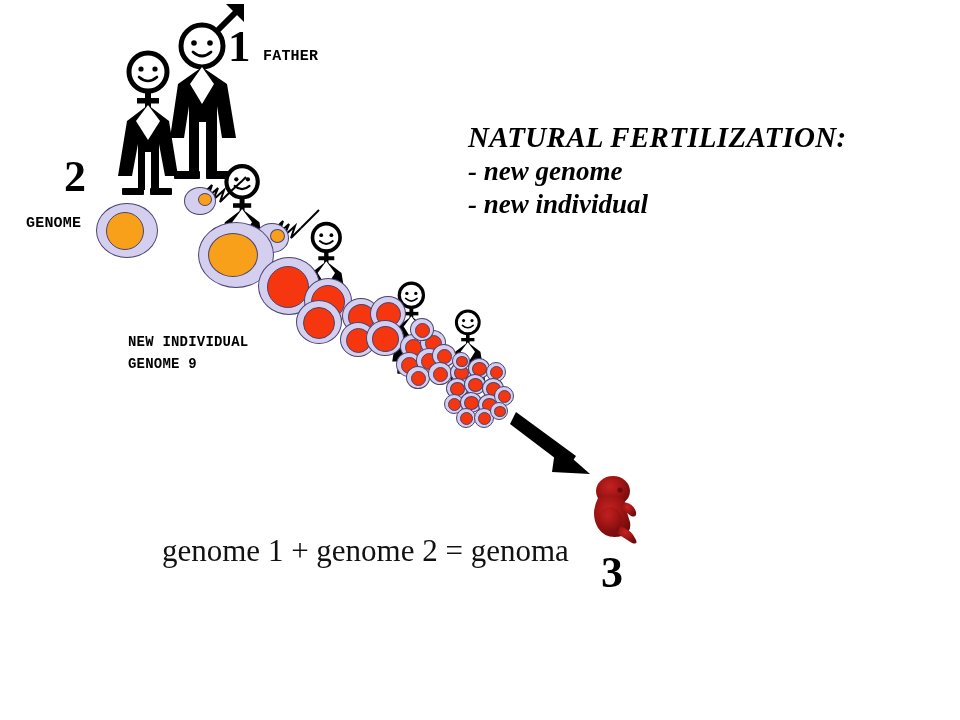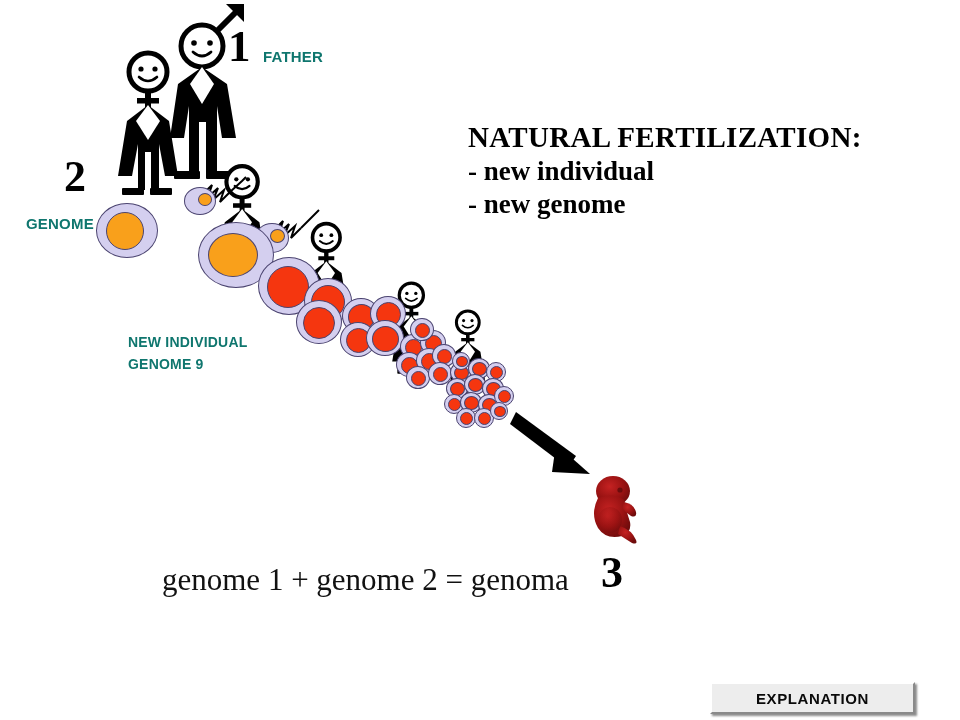--- a/index.html
+++ b/index.html
@@ -22,23 +22,23 @@
 
   
   .big-num {
     font-family: "Liberation Serif", serif;
     font-weight: bold;
     color: #000000;
     line-height: 1;
     white-space: nowrap;
   }
   .caps-label {
-    font-family: Liberation Sans, sans-serif;
+    font-family: Liberation Mono, monospace;
     font-weight: bold;
-    color: #0f766e;
+    color: #000000;
     letter-spacing: 0.2px;
     white-space: nowrap;
   }
   .heading-block {
     font-family: "Liberation Serif", serif;
     font-weight: bold;
     color: #000000;
     line-height: 1.22;
     white-space: nowrap;
   }
@@ -360,27 +360,24 @@
 
   <div class="abs caps-label" style="left:263px; top:48px; font-size:15px;">FATHER</div>
 
   <div class="abs big-num" style="left:64px; top:155px; font-size:44px;">2</div>
 
   <div class="abs caps-label" style="left:26px; top:215px; font-size:15px;">GENOME</div>
 
   <div class="abs caps-label" style="left:128px; top:334px; font-size:14px;">NEW INDIVIDUAL</div>
   <div class="abs caps-label" style="left:128px; top:356px; font-size:14px;">GENOME   9</div>
 
-  <div class="abs heading-block" style="left:468px; top:120px;">
+  <div class="abs heading-block" style="left:468px; top:120px;font-style:italic;">
     <div class="heading-title">NATURAL FERTILIZATION:</div>
+    <div class="heading-line">- new genome</div>
     <div class="heading-line">- new individual</div>
-    <div class="heading-line">- new genome</div>
-  </div>
-
-  <div class="abs equation" style="left:162px; top:562px;text-align:right;">genome  1 + genome  2 = genoma</div>
+  </div>
+
+  <div class="abs equation" style="left:162px; top:533px;text-align:right;">genome  1 + genome  2 = genoma</div>
 
   <div class="abs big-num" style="left:601px; top:551px; font-size:44px;">3</div>
 
-  <div class="abs" style="left:710px; top:682px;">
-    <div class="btn-explanation">EXPLANATION</div>
-  </div>
 
 </div>
 
 </body></html>

